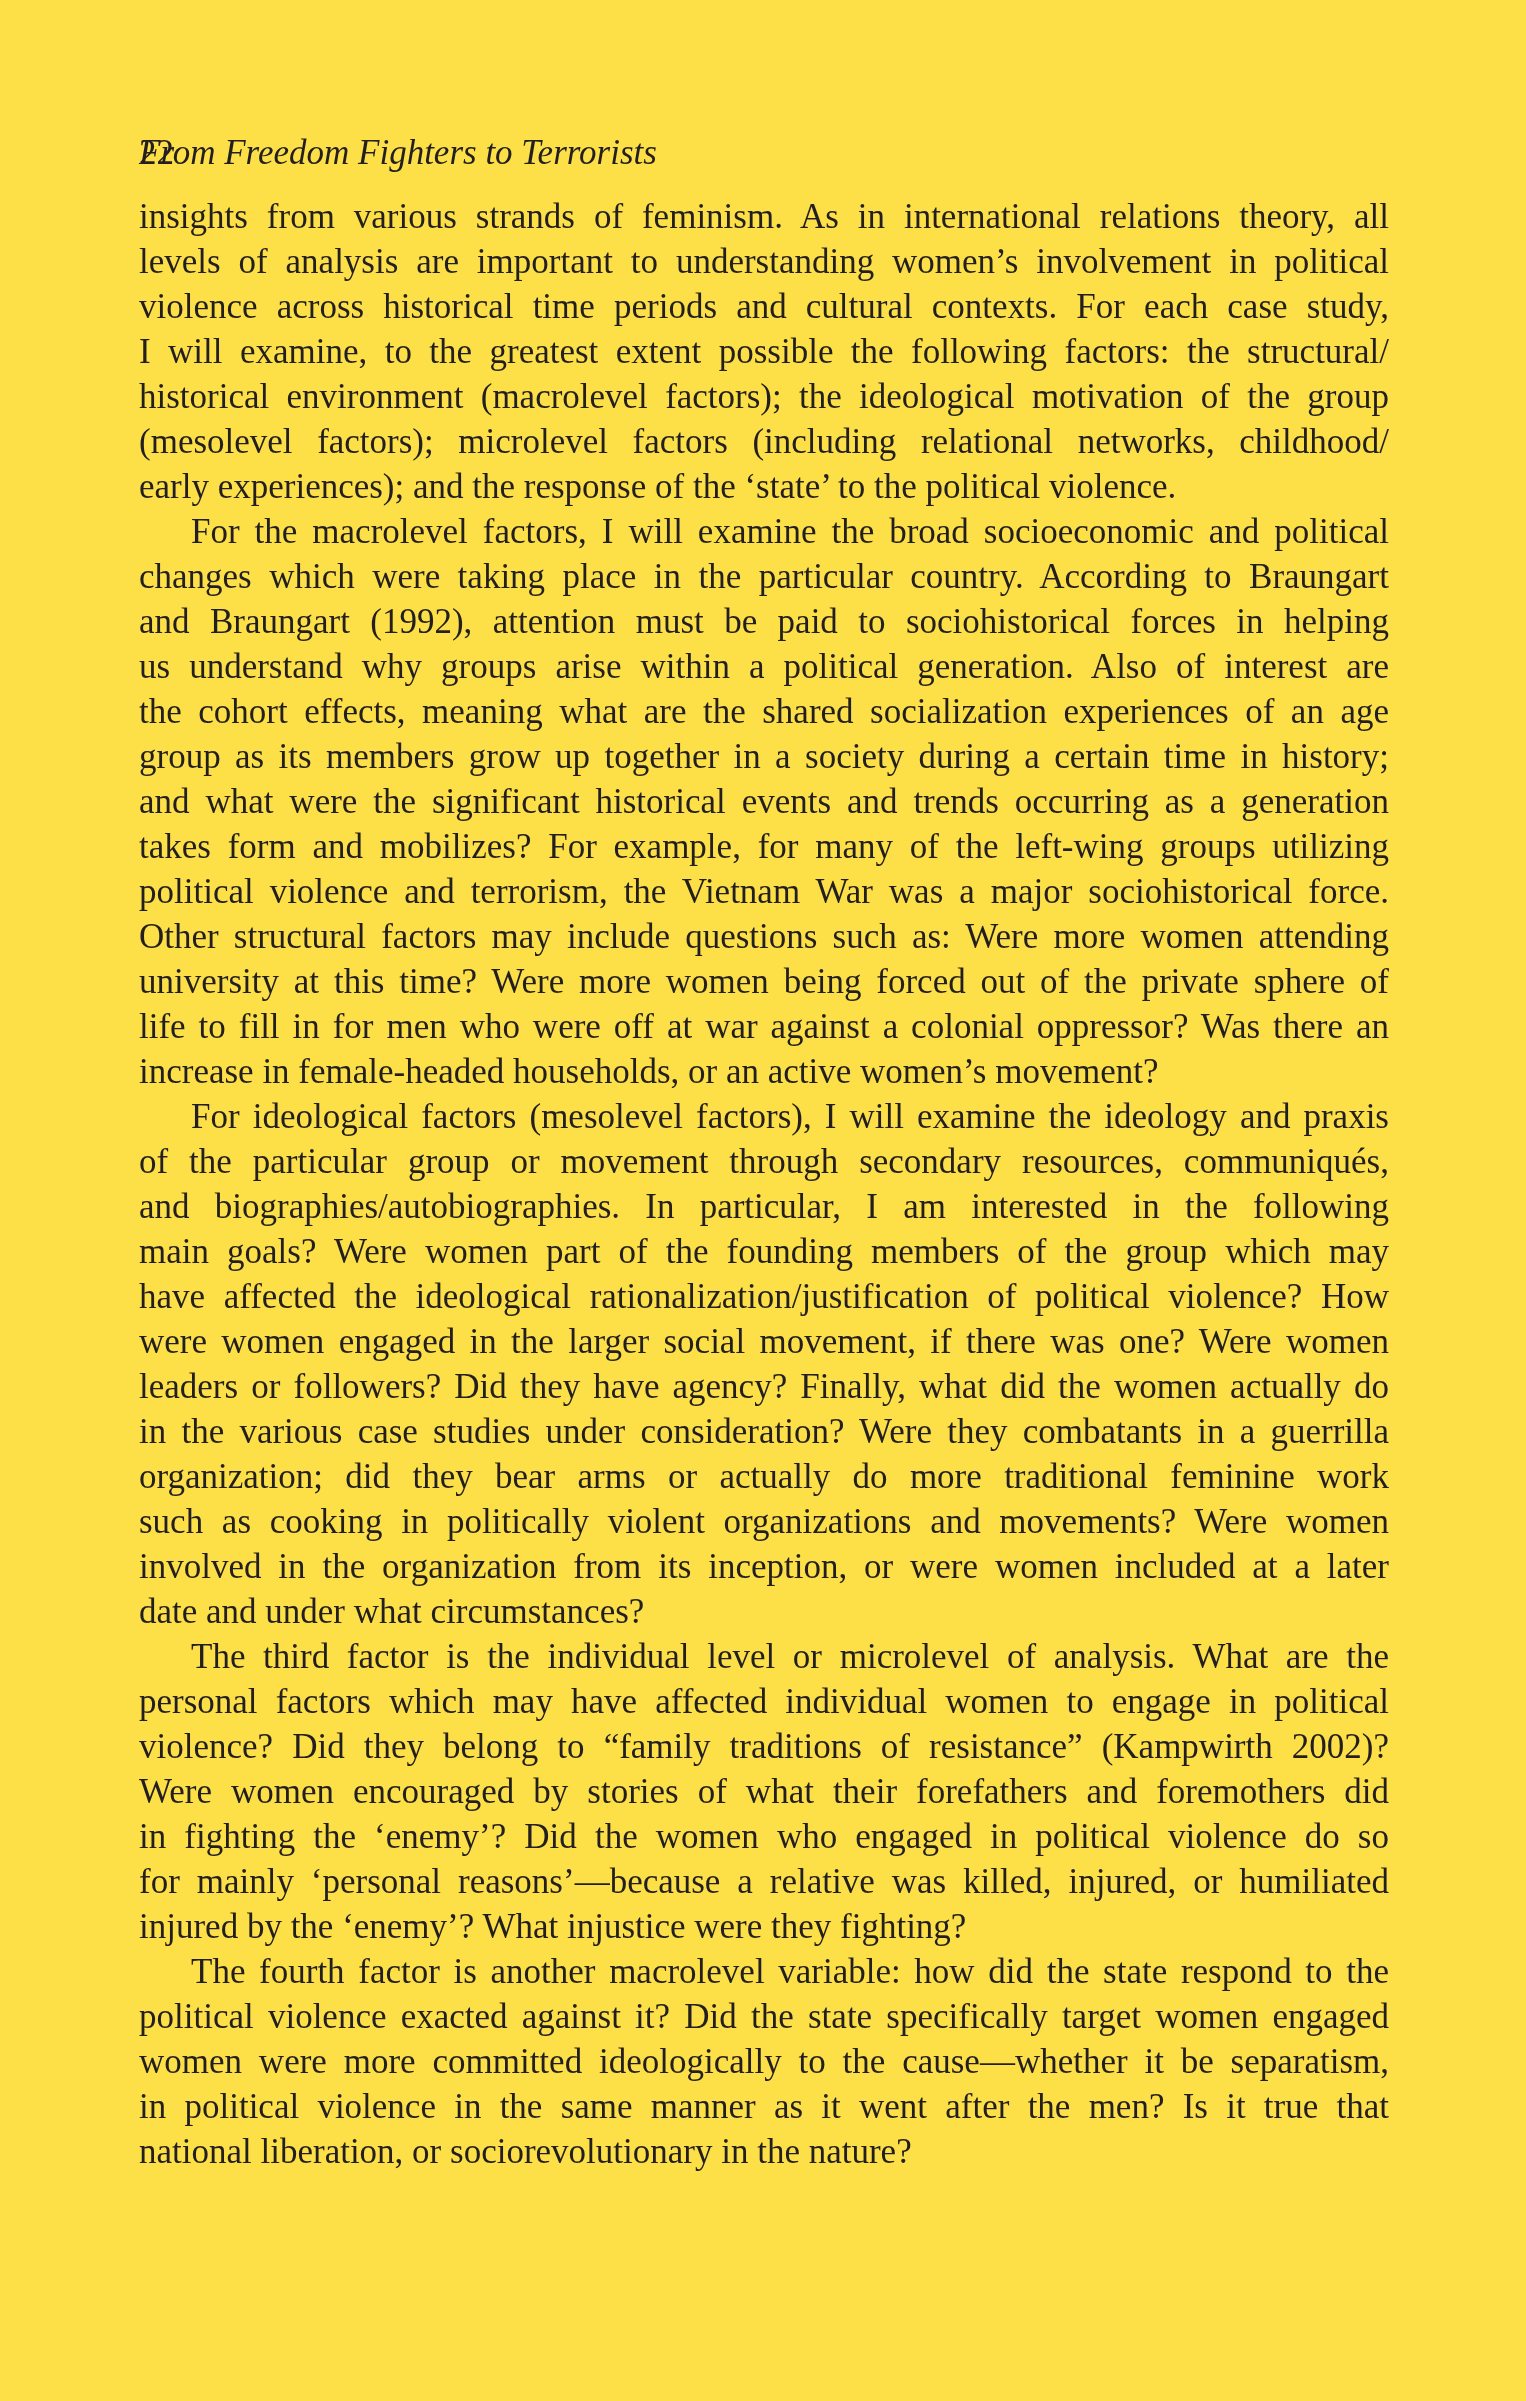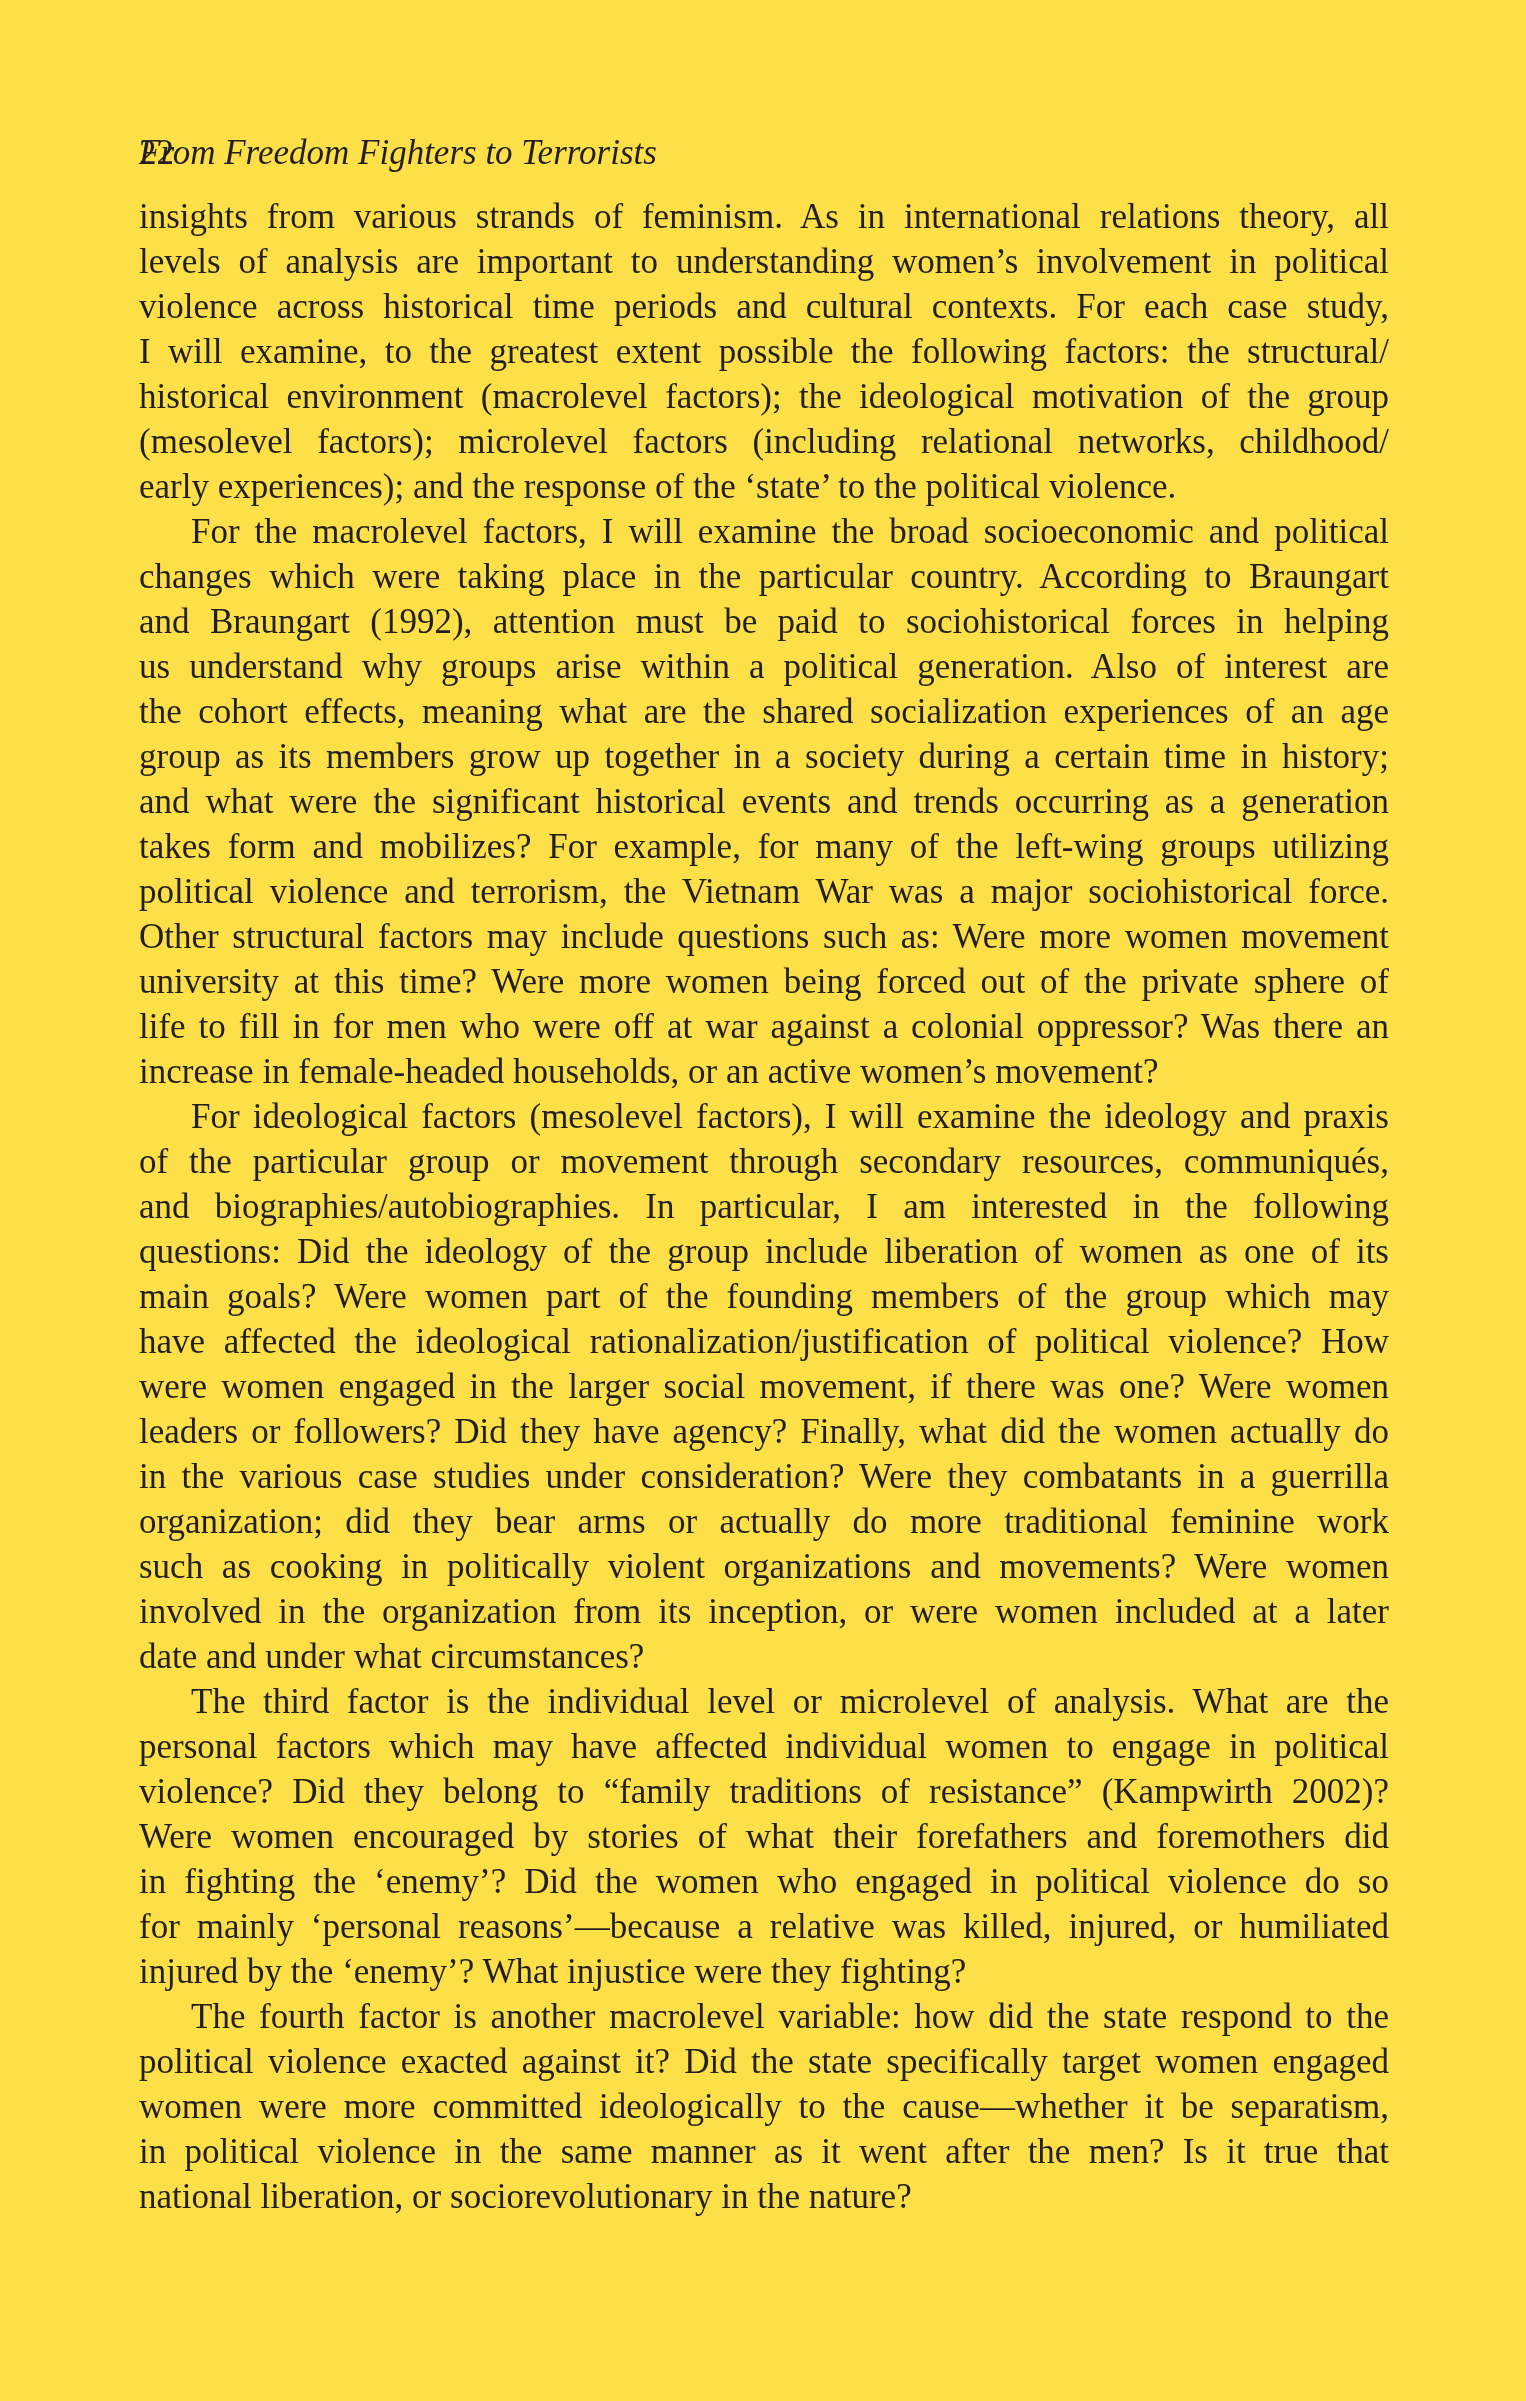--- a/index.html
+++ b/index.html
@@ -90,30 +90,29 @@
       <div>
         <span class="line indent">For the macrolevel factors, I will examine the broad socioeconomic and political</span>
         <span class="line">changes which were taking place in the particular country. According to Braungart</span>
         <span class="line">and Braungart (1992), attention must be paid to sociohistorical forces in helping</span>
         <span class="line">us understand why groups arise within a political generation. Also of interest are</span>
         <span class="line">the cohort effects, meaning what are the shared socialization experiences of an age</span>
         <span class="line">group as its members grow up together in a society during a certain time in history;</span>
         <span class="line">and what were the significant historical events and trends occurring as a generation</span>
         <span class="line">takes form and mobilizes? For example, for many of the left-wing groups utilizing</span>
         <span class="line">political violence and terrorism, the Vietnam War was a major sociohistorical force.</span>
-        <span class="line">Other structural factors may include questions such as: Were more women movement</span>
+        <span class="line">Other structural factors may include questions such as: Were more women attending</span>
         <span class="line">university at this time? Were more women being forced out of the private sphere of</span>
         <span class="line">life to fill in for men who were off at war against a colonial oppressor? Was there an</span>
         <span class="line last">increase in female-headed households, or an active women’s movement?</span>
       </div>
       <div>
         <span class="line indent">For ideological factors (mesolevel factors), I will examine the ideology and praxis</span>
         <span class="line">of the particular group or movement through secondary resources, communiqués,</span>
         <span class="line">and biographies/autobiographies. In particular, I am interested in the following</span>
-        <span class="line">questions: Did the ideology of the group include liberation of women as one of its</span>
         <span class="line">main goals? Were women part of the founding members of the group which may</span>
         <span class="line">have affected the ideological rationalization/justification of political violence? How</span>
         <span class="line">were women engaged in the larger social movement, if there was one? Were women</span>
         <span class="line">leaders or followers? Did they have agency? Finally, what did the women actually do</span>
         <span class="line">in the various case studies under consideration? Were they combatants in a guerrilla</span>
         <span class="line">organization; did they bear arms or actually do more traditional feminine work</span>
         <span class="line">such as cooking in politically violent organizations and movements? Were women</span>
         <span class="line">involved in the organization from its inception, or were women included at a later</span>
         <span class="line last">date and under what circumstances?</span>
       </div>

